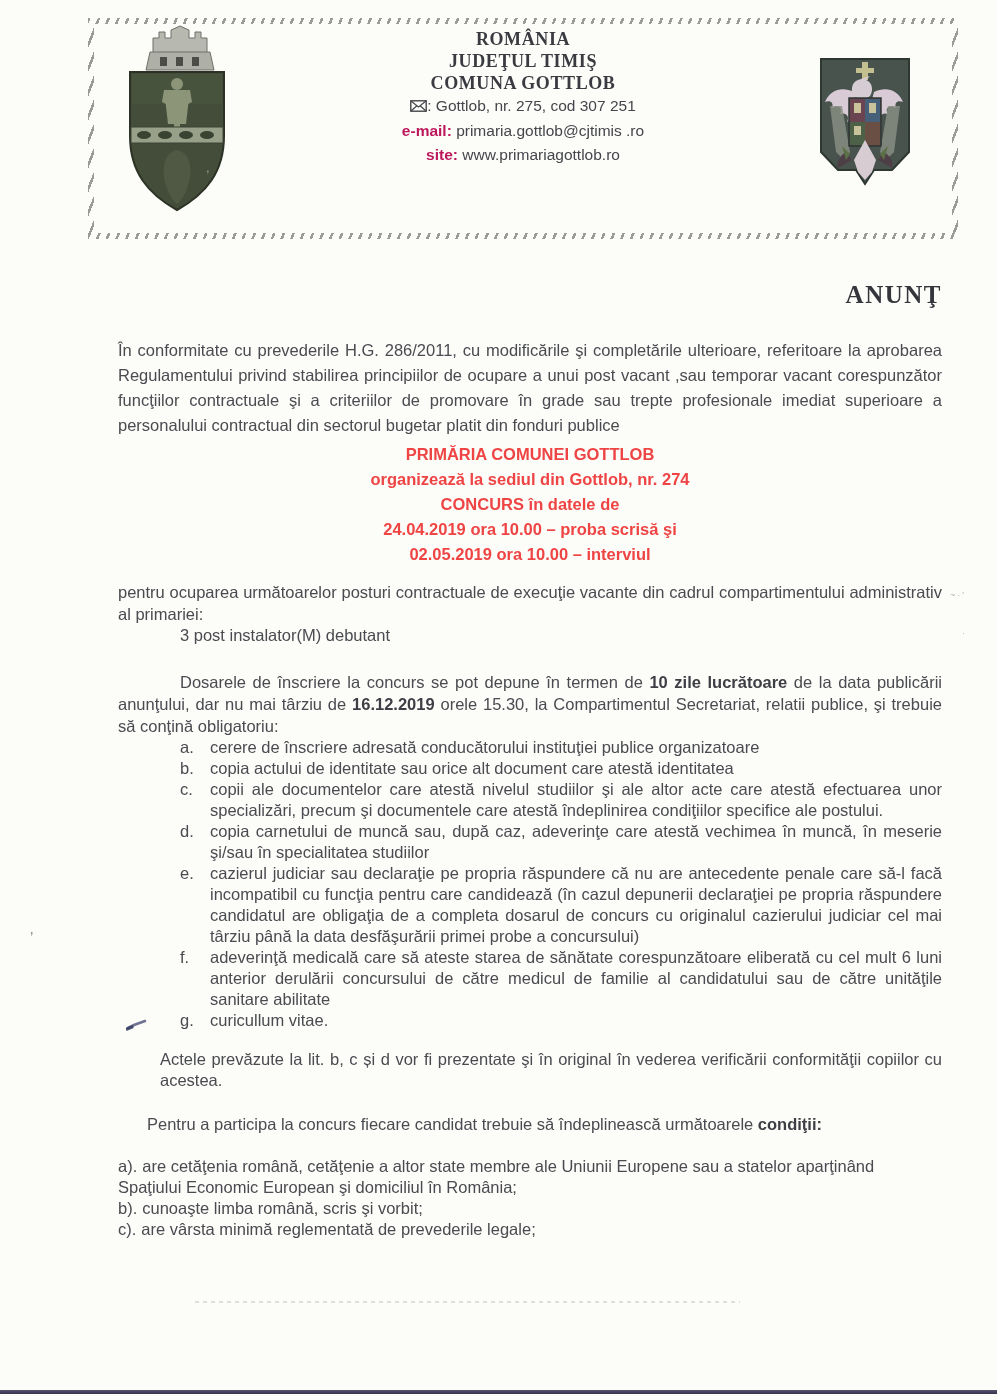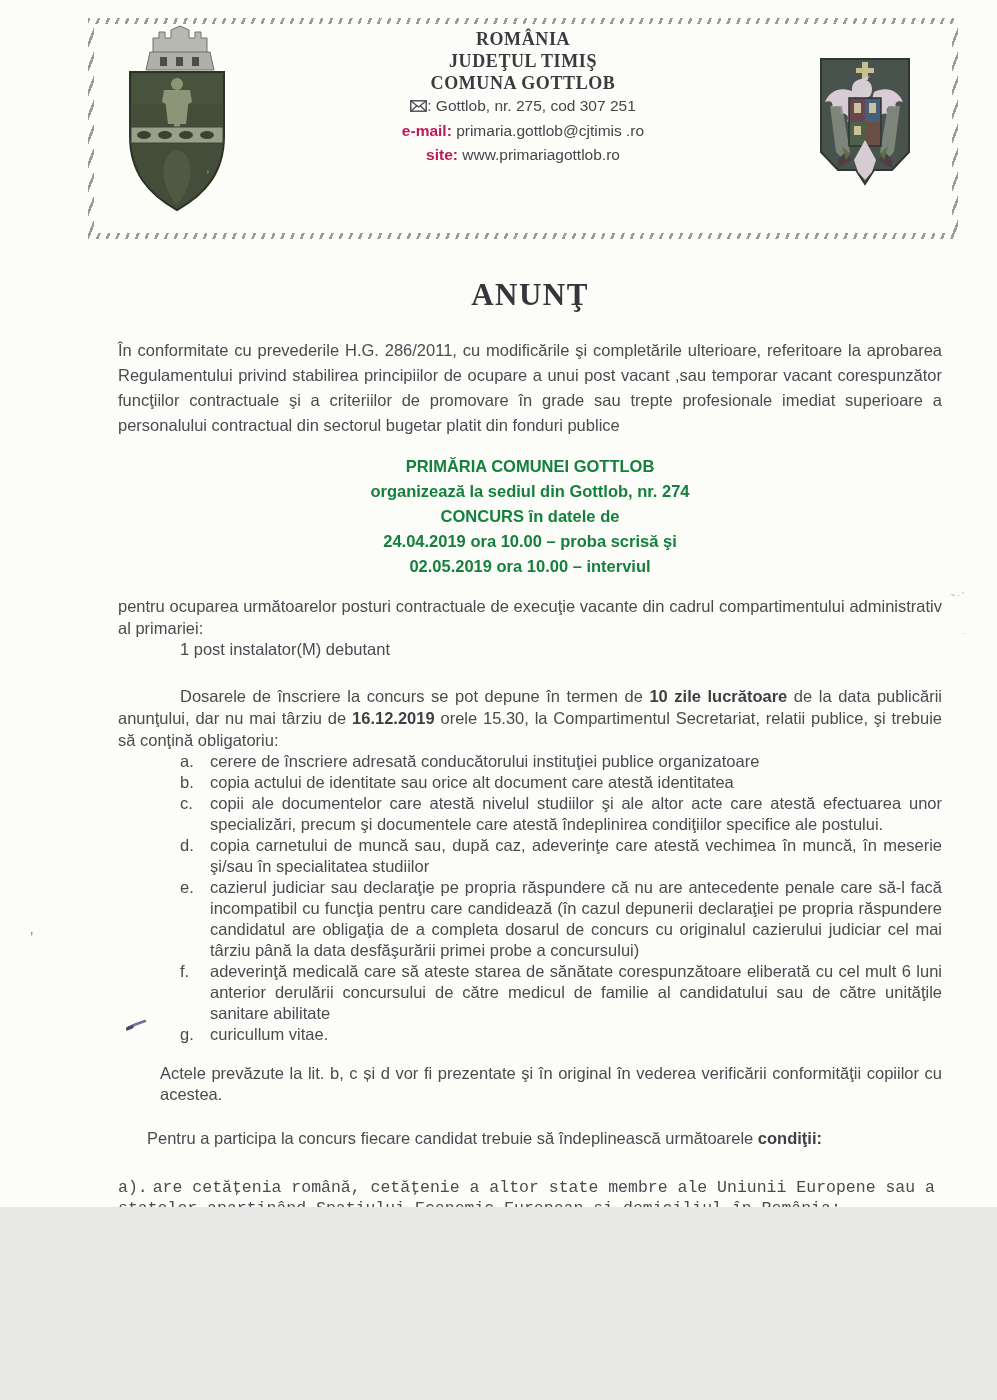--- a/index.html
+++ b/index.html
@@ -1,17 +1,17 @@
 <!DOCTYPE html>
 <html><head>
 <meta charset="utf-8">
 <style>
   html,body { margin:0; padding:0; background:#e8e8e6; }
   .page {
-    position:relative; width:997px; height:1207px; margin:0 auto;
+    position:relative; width:997px; height:1400px; margin:0 auto;
     background:#fcfcf9; overflow:hidden;
     font-family:"Liberation Sans", sans-serif; color:#4a4b50;
   }
 
   
   .header-box {
     position:absolute; top:18px; left:88px; width:870px; height:221px;
     background:repeating-linear-gradient(112deg,#9a9a97 0 2.5px,rgba(0,0,0,0) 2.5px 9px);
     box-sizing:border-box;
   }
@@ -32,40 +32,40 @@
   .h-contact { font-size:15.5px; line-height:24px; color:#45464b; }
   .h-contact .lbl { font-weight:bold; color:#be185d; }
   .h-link { }
   .env-icon { display:inline-block; vertical-align:-1px; }
   .phone-glyph { font-size:16px; }
 
   
   .content { position:absolute; top:276px; left:118px; width:824px; font-size:16.5px; }
 
   .doc-title {
-    text-align:center; font-family:"Liberation Serif", serif; font-weight:bold;
-    font-size:31px; letter-spacing:1.5px; color:#35363c;
+    text-align:right; font-family:"Liberation Serif", serif; font-weight:bold;
+    font-size:25px; letter-spacing:1.5px; color:#35363c;
     margin:6px 0 30px 0; line-height:26px;
   }
   .p-intro { text-align:justify; line-height:25px; margin:0; }
-  .notice { text-align:center; font-weight:bold; color:#15803d; line-height:25px; margin:16px; }
+  .notice { text-align:center; font-weight:bold; color:#ef4444; line-height:25px; margin:4px; }
   .p-body { text-align:justify; line-height:22px; margin:0; }
   .p-pentru { margin-top:14px; }
   .post-line { margin:0; margin-left:62px; line-height:21px; }
   .p-dosare { margin-top:25px; text-indent:62px; }
   b, .bold { font-weight:bold; color:#3e3f44; }
 
   .doc-list { margin:0 0 0 62px; }
   .doc-item { display:flex; line-height:21px; }
   .doc-item .marker { flex:0 0 30px; }
   .doc-item .itext { flex:1 1 auto; text-align:justify; }
 
   .p-actele { margin:18px 0 0 42px; text-align:justify; line-height:21px; }
   .p-cond-intro { margin-top:23px; line-height:21px;margin-left:29px; }
-  .cond-list { margin-top:28px;font-family:Liberation Mono, monospace; }
+  .cond-list { margin-top:21px; }
   .cond-item { margin:0; line-height:21px; }
   .cond-item .cmarker { margin-right:5px; }
 
   
   .artifact { position:absolute; pointer-events:none; }
   .bottom-edge { top:1390px; left:0; width:997px; height:4px;
     background:linear-gradient(180deg,#57546e,#34324b); }
   .dots-edge { top:1301px; left:195px; width:545px; height:2px; opacity:.55;
     background:repeating-linear-gradient(90deg,#c9c9c2 0 4px,rgba(0,0,0,0) 4px 8px); }
   .mark-apostrophe { top:928px; left:30px; font-size:15px; color:#85868c; }
@@ -163,21 +163,21 @@
 
     <div class="notice">
       <div>PRIMĂRIA COMUNEI GOTTLOB</div>
       <div>organizează la sediul din Gottlob, nr. 274</div>
       <div>CONCURS  în datele de</div>
       <div>24.04.2019 ora 10.00 – proba scrisă şi</div>
       <div>02.05.2019 ora 10.00 – interviul</div>
     </div>
 
     <p class="p-body p-pentru">pentru ocuparea următoarelor posturi contractuale de execuţie vacante din cadrul compartimentului administrativ al primariei:</p>
-    <p class="post-line">1 post instalator(M) debutant</p>
+    <p class="post-line">3 post instalator(M) debutant</p>
 
     <p class="p-body p-dosare"><span>Dosarele de înscriere la concurs se pot depune în termen de </span><b>10 zile lucrătoare</b><span> de la data publicării anunţului, dar nu mai târziu de </span><b>16.12.2019</b><span> orele 15.30, la Compartimentul Secretariat, relatii publice, şi trebuie să conţină obligatoriu:</span></p>
 
     <div class="doc-list">
       <div class="doc-item">
           <span class="marker">a.</span>
           <span class="itext">cerere de înscriere adresată conducătorului instituţiei publice organizatoare</span>
         </div>
       <div class="doc-item">
           <span class="marker">b.</span>
@@ -204,20 +204,21 @@
           <span class="itext">curicullum vitae.</span>
         </div>
     </div>
 
     <p class="p-actele">Actele prevăzute la lit.  b, c și d vor fi prezentate şi în original în vederea verificării conformităţii copiilor cu acestea.</p>
 
     <p class="p-cond-intro"><span>Pentru a participa la concurs fiecare candidat trebuie să îndeplinească următoarele </span><b>condiţii:</b></p>
 
     <div class="cond-list">
       <p class="cond-item"><span class="cmarker">a).</span><span>are cetăţenia română, cetăţenie a altor state membre ale Uniunii Europene sau a statelor aparţinând Spaţiului Economic European şi domiciliul în România;</span></p>
+      <p class="cond-item"><span class="cmarker">b).</span><span>cunoaşte limba română, scris şi vorbit;</span></p>
       <p class="cond-item"><span class="cmarker">c).</span><span>are vârsta minimă reglementată de prevederile legale;</span></p>
     </div>
   </div>
 
   <div class="artifact dots-edge"></div>
   <div class="artifact bottom-edge"></div>
   <div class="artifact mark-apostrophe">’</div>
   <div class="artifact mark-squiggle">~·ʹ</div>
   <div class="artifact mark-dot2">·</div>
   <div class="artifact mark-comma">,</div>

